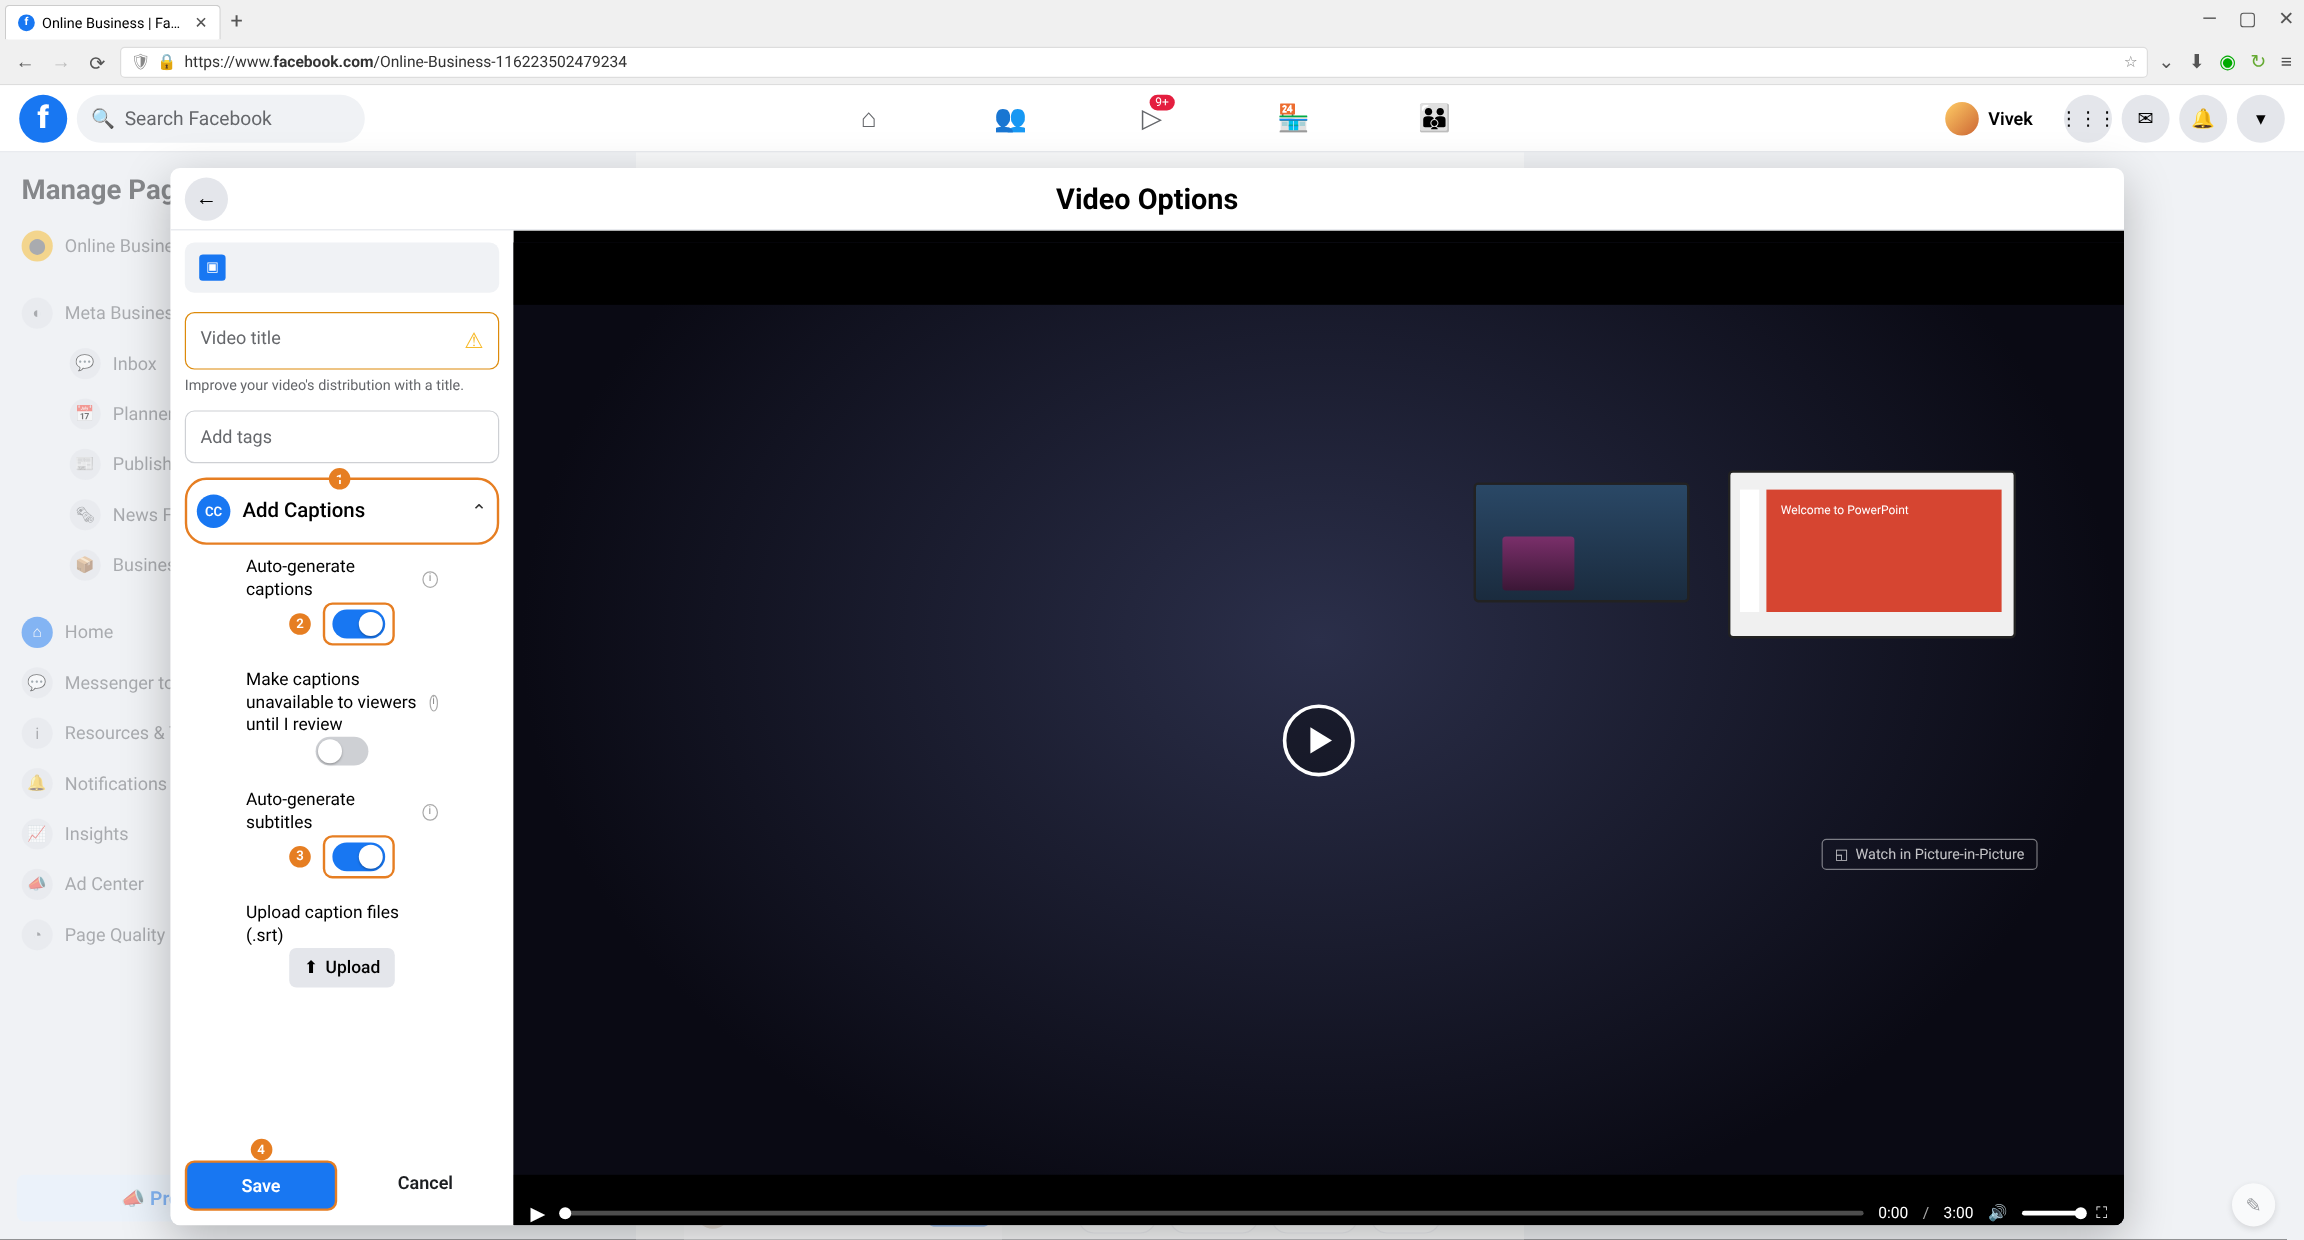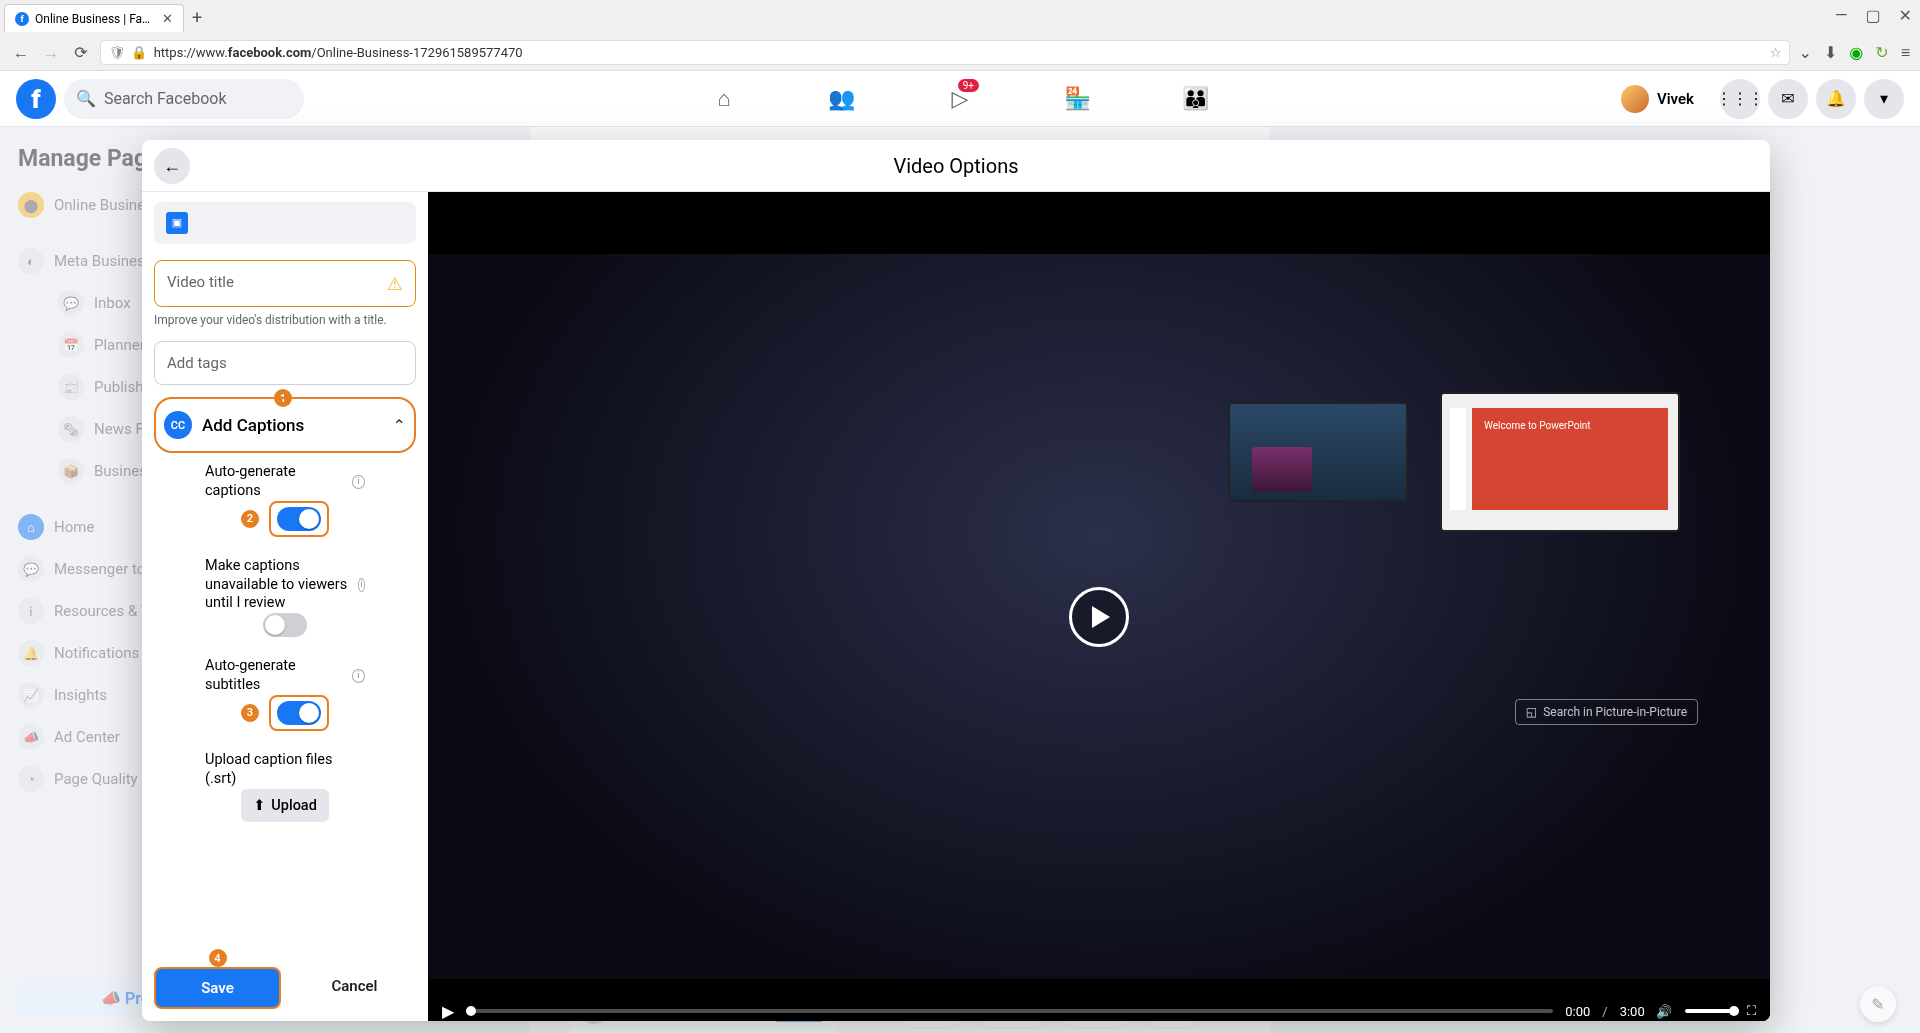--- a/index.html
+++ b/index.html
@@ -53,21 +53,21 @@
 .friend-pic { width: 28px; height: 28px; border-radius: 50%; background: #d8c9b8; }
 .invite-btn { background: #1877f2; color: #fff; padding: 4px 10px; border-radius: 5px; font-weight: 600; font-size: 13px; margin-left: auto; }
 .action-panel { position: absolute; bottom: 6px; left: 560px; display: flex; gap: 10px; opacity: 0.5; font-size: 13px; }
 .action-chip { background: #fff; padding: 6px 10px; border-radius: 14px; display: flex; align-items: center; gap: 5px; border: 1px solid #e4e6eb; }
 .edit-fab { position: absolute; bottom: 12px; right: 24px; width: 36px; height: 36px; background: #fff; border-radius: 50%; display: flex; align-items: center; justify-content: center; color: #65676b; opacity: 0.6; box-shadow: 0 2px 6px rgba(0,0,0,.2); }
 
 
 .modal { position: absolute; top: 140px; left: 142px; right: 150px; bottom: 12px; background: #fff; border-radius: 8px; box-shadow: 0 12px 40px rgba(0,0,0,.25); display: flex; flex-direction: column; overflow: hidden; }
 .modal-header { height: 52px; display: flex; align-items: center; justify-content: center; border-bottom: 1px solid #e4e6eb; position: relative; }
 .modal-back { position: absolute; left: 12px; width: 36px; height: 36px; background: #e4e6eb; border-radius: 50%; display: flex; align-items: center; justify-content: center; font-size: 18px; }
-.modal-title { font-size: 20px; font-weight: 400; }
+.modal-title { font-size: 24px; font-weight: 700; }
 .modal-body { flex: 1; display: flex; overflow: hidden; }
 
 
 .opts-panel { width: 286px; display: flex; flex-direction: column; }
 .opts-scroll { flex: 1; overflow-y: auto; padding: 10px 12px; }
 .opts-scroll::-webkit-scrollbar { width: 8px; }
 .opts-scroll::-webkit-scrollbar-thumb { background: #ccc; border-radius: 4px; }
 .creator-banner { background: #f0f2f5; border-radius: 8px; padding: 10px 12px; display: flex; gap: 10px; font-size: 14px; color: #333; line-height: 1.35; }
 .creator-ico { width: 22px; height: 22px; background: #1877f2; border-radius: 3px; flex-shrink: 0; display: flex; align-items: center; justify-content: center; color: #fff; font-size: 11px; }
 .creator-banner a { color: #1877f2; text-decoration: none; }
@@ -140,21 +140,21 @@
       <span>✕</span>
     </div>
   </div>
   <div class="addr-bar">
     <span class="nav-btn">←</span>
     <span class="nav-btn" style="color:#bbb">→</span>
     <span class="nav-btn">⟳</span>
     <div class="url-box">
       <span class="shield">🛡</span>
       <span>🔒</span>
-      <span><span>https://www.</span><b>facebook.com</b><span>/Online-Business-172961589577470</span></span>
+      <span><span>https://www.</span><b>facebook.com</b><span>/Online-Business-116223502479234</span></span>
       <span class="star">☆</span>
     </div>
     <div class="addr-icons">
       <span>⌄</span>
       <span>⬇</span>
       <span style="color:#0a0">◉</span>
       <span style="color:#6a3">↻</span>
       <span>≡</span>
     </div>
   </div>
@@ -356,21 +356,21 @@
       <div class="video-frame">
         <div class="video-letterbox-top"></div>
         <div class="monitor left"></div>
         <div class="monitor right">
           <div class="ppt-side"></div>
           <div class="ppt">
               <div class="ppt-title">Welcome to PowerPoint</div>
             </div>
         </div>
         <div class="play-overlay"></div>
-        <div class="pip-btn">◱ <span>Search in Picture-in-Picture</span></div>
+        <div class="pip-btn">◱ <span>Watch in Picture-in-Picture</span></div>
         <div class="video-letterbox-bottom"></div>
         <div class="video-controls">
           <span class="play-small">▶</span>
           <div class="scrubber">
               <div class="scrub-dot"></div>
             </div>
           <span>0:00</span>
             <span class="time-sep"> / </span>
             <span>3:00</span>
           <span>🔊</span>

